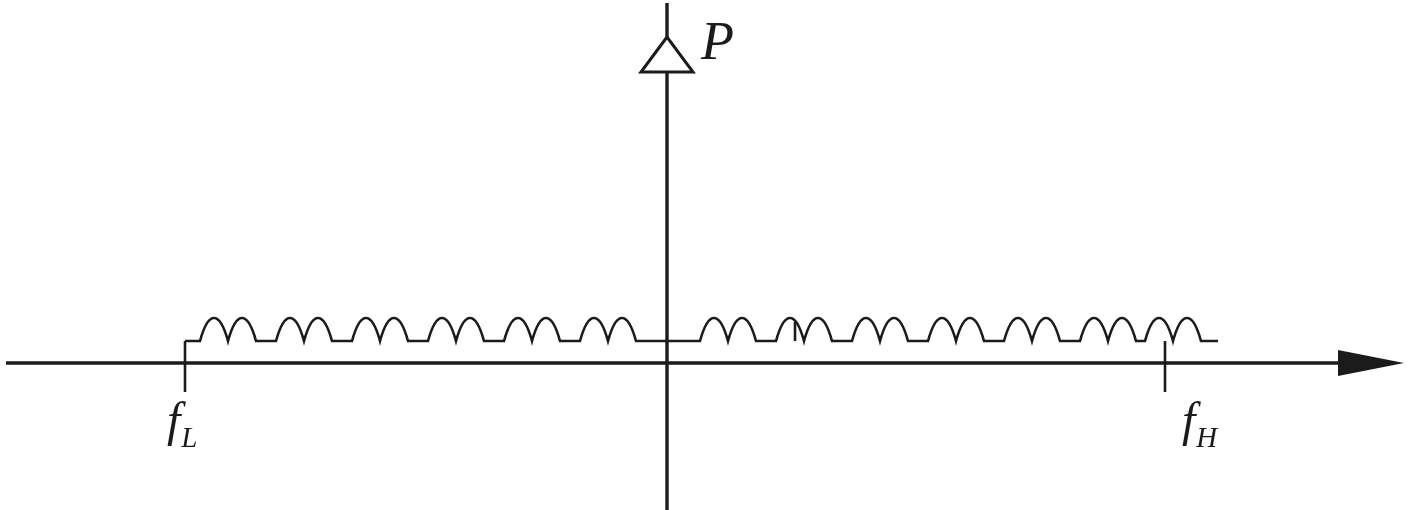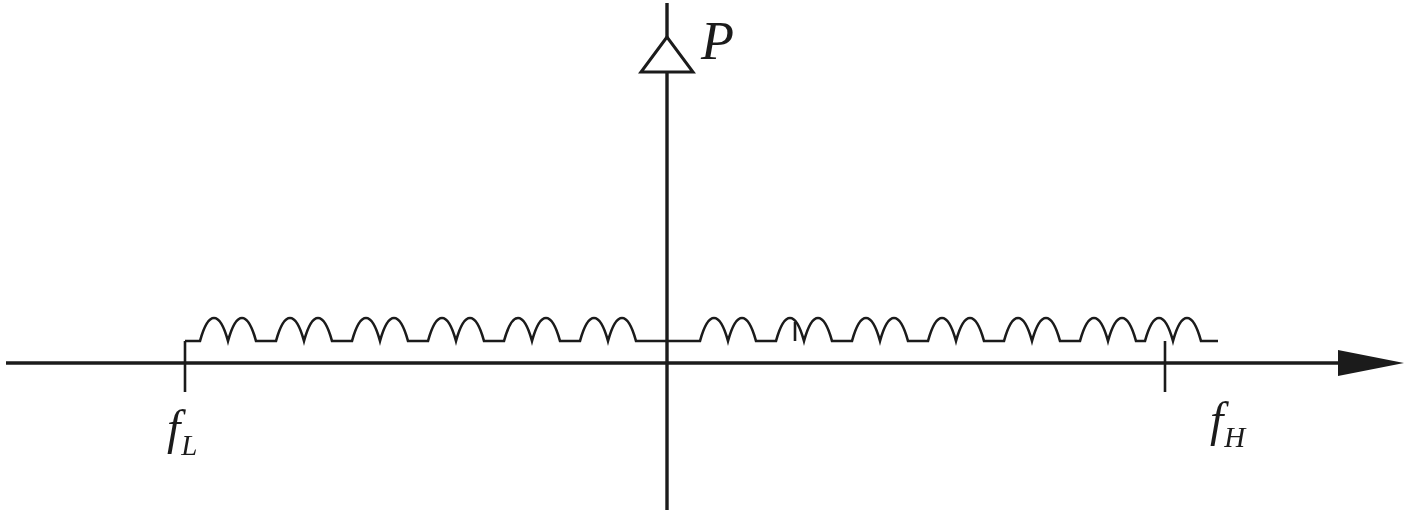--- a/index.html
+++ b/index.html
@@ -20,22 +20,22 @@
   .label {
     position: absolute;
     color: var(--ink);
     font-style: italic;
     line-height: 1;
     white-space: nowrap;
     user-select: none;
   }
   .p-label  { left: 701px; top: 14px;  font-size: 54px; }
   .f-label  { font-size: 48px; }
-  .f-low    { left: 167px;  top: 396px; margin-top: 8px; }
-  .f-high   { left: 1210px; top: 396px; }
+  .f-low    { left: 167px;  top: 396px; }
+  .f-high   { left: 1182px; top: 396px; }
   .sub      { font-size: 29px; vertical-align: -11px; margin-left: 1px; }
 </style>
 </head>
 <body>
 
 <div class="figure-canvas">
 
   <svg width="1417" height="510" viewBox="0 0 1417 510">
 
     <line class="axis-stroke" x1="6" y1="363" x2="1342" y2="363"></line>

